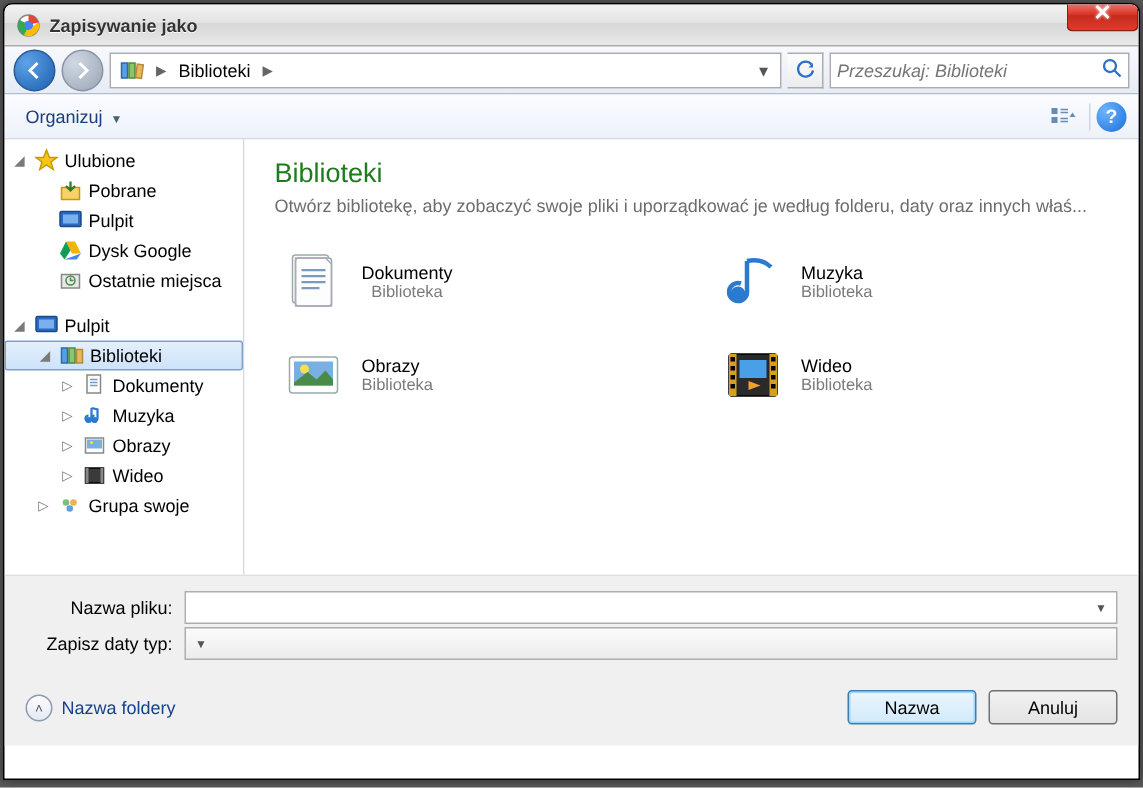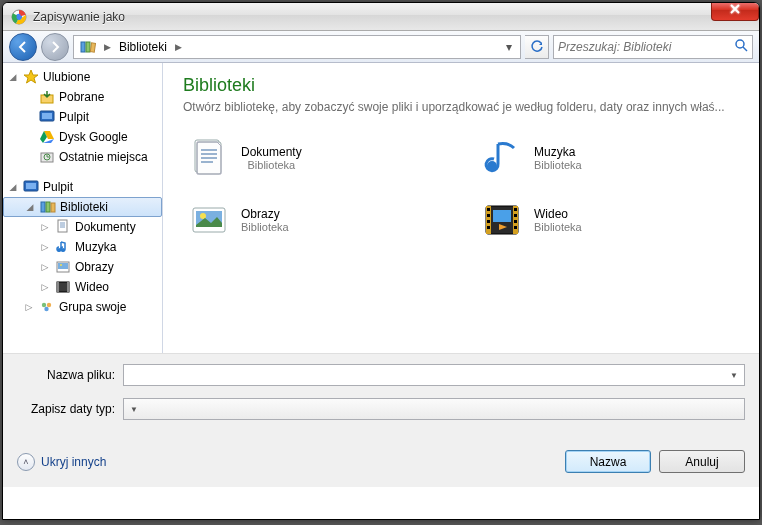--- a/index.html
+++ b/index.html
@@ -1,18 +1,18 @@
 <!DOCTYPE html>
 <html><head>
 <meta charset="utf-8">
 <style>
   * { box-sizing: border-box; margin: 0; padding: 0; font-family: "Segoe UI", Tahoma, sans-serif; font-size: 12px; }
   body { background: #5a5a5a; width: 762px; height: 525px; overflow: hidden; }
   .window { width: 758px; height: 518px; margin: 2px; background: #fff; border: 1px solid #000; border-radius: 6px 6px 0 0; box-shadow: 0 0 8px rgba(0,0,0,0.5); position: relative; overflow: hidden; }
-  .titlebar { height: 28px; background: linear-gradient(to bottom, #f2f2f2 0%, #e3e3e3 45%, #d7d7d7 46%, #e8e8e8 100%); display: flex; align-items: center; padding: 0 2px; border-bottom: 1px solid #aaa; position: relative; }
+  .titlebar { height: 28px; background: linear-gradient(to bottom, #f2f2f2 0%, #e3e3e3 45%, #d7d7d7 46%, #e8e8e8 100%); display: flex; align-items: center; padding: 0 2px; border-bottom: 1px solid #aaa; position: relative; font-weight: bold; }
   .titlebar .app-icon { width: 16px; height: 16px; margin: 0 6px; }
   .titlebar .title-text { color: #333; text-shadow: 0 1px 0 #fff; }
   .close-btn { position: absolute; right: 0; top: -2px; width: 48px; height: 20px; background: linear-gradient(to bottom, #f08080 0%, #d93526 45%, #c42b1c 50%, #e23b2c 100%); border: 1px solid #8a1f14; border-top: none; border-radius: 0 0 4px 4px; color: #fff; text-align: center; line-height: 18px; font-size: 11px; cursor: pointer; }
   .close-btn svg { filter: drop-shadow(0 0 1px #fff); }
   .navbar { height: 32px; background: linear-gradient(to bottom, #f7f9fc, #e6ecf5); display: flex; align-items: center; padding: 2px 6px; gap: 4px; border-bottom: 1px solid #b6bccb; }
   .nav-btn { width: 28px; height: 28px; border-radius: 50%; background: radial-gradient(circle at 30% 30%, #5ea2e8, #1b5fb0); border: 1px solid #2a5a9a; display: flex; align-items: center; justify-content: center; color: #fff; cursor: pointer; }
   .nav-btn.fwd { background: radial-gradient(circle at 30% 30%, #d0d8e4, #9aa4b4); border-color: #8a94a4; }
   .nav-btn svg { width: 14px; height: 14px; }
   .crumbbar { flex: 1; height: 24px; background: #fff; border: 1px solid #abadb3; display: flex; align-items: center; padding: 0 2px; }
   .crumb-icon { width:16px; height:16px; margin:0 4px; display:flex; align-items:center; justify-content:center; }
@@ -46,21 +46,21 @@
   .tnode .lbl { color:#000;text-align:center; }
   .content { flex: 1; padding: 12px 20px; overflow:auto; background:#fff; }
   .content h1 { font-size: 18px; font-weight: normal; color: #1e7b1e; margin-bottom: 4px; }
   .content .sub { color: #6d6d6d; font-size: 12px; margin-bottom: 18px; }
   .libgrid { display: grid; grid-template-columns: 1fr 1fr; gap: 10px 30px; }
   .lib { display: flex; align-items: center; gap: 10px; cursor: pointer; padding:4px; border-radius:2px; }
   .lib-ico { width: 44px; height: 44px; display: flex; align-items: center; justify-content: center; }
   .lib .ltxt .n { color: #000; }
   .lib .ltxt .t { color: #7a7a7a; font-size: 11px; text-align: center; }
   .form { border-top: 1px solid #dfdfdf; background: #f0f0f0; padding: 10px 14px 8px; }
-  .frow { display: flex; align-items: center; margin-bottom: 12px; }
+  .frow { display: flex; align-items: center; margin-bottom: 2px; }
   .frow label { width: 106px; text-align: right; padding-right: 8px; color: #000; }
   .frow .combo { flex: 1; height: 22px; border: 1px solid #abadb3; background: #fff; display: flex; align-items: center; padding: 0 4px; }
   .frow .combo.filled { background:linear-gradient(#fbfbfb,#ececec); }
   .frow .combo input { flex: 1; border: none; outline: none; background: transparent; height: 18px; }
   .frow .combo .dd { font-size:8px; color:#555; cursor:pointer; padding:0 2px; }
   .footer { background: #f0f0f0; padding: 10px 14px 14px; display: flex; align-items: center; }
   .footer .hf { display:flex; align-items:center; gap:6px; color:#15428b; cursor:pointer; }
   .footer .hf .circ { width:18px; height:18px; border:1px solid #8a9ab0; border-radius:50%; display:flex; align-items:center; justify-content:center; font-size:9px; color:#556; background:linear-gradient(#fdfdfd,#e4e9f2); }
   .footer .fsp { flex:1; }
   .footer .fbtn { width: 86px; height: 23px; margin-left: 8px; border: 1px solid #707070; background: linear-gradient(#f2f2f2,#e3e3e3); border-radius: 3px; cursor: pointer; }
@@ -123,20 +123,37 @@
       <input placeholder="Przeszukaj: Biblioteki" style="">
       <span class="mag">
         <svg width="14" height="14" viewBox="0 0 14 14">
             <circle cx="6" cy="6" r="4" stroke="#2b6fc7" stroke-width="1.5" fill="none"></circle>
             <path d="M9 9 L13 13" stroke="#2b6fc7" stroke-width="1.5"></path>
           </svg>
       </span>
     </div>
   </div>
 
+  <div class="toolbar">
+    <div class="org">
+      <span>Organizuj</span>
+      <span class="dd">▼</span>
+    </div>
+    <div class="tspacer"></div>
+    <div class="tbtn">
+      <svg width="18" height="14" viewBox="0 0 18 14">
+          <rect x="1" y="1" width="4" height="4" fill="#6a8ab0"></rect>
+          <rect x="1" y="7" width="4" height="4" fill="#6a8ab0"></rect>
+          <path d="M7 2 h5 M7 4 h5 M7 8 h5 M7 10 h5" stroke="#6a8ab0" stroke-width="1"></path>
+          <path d="M15 4 l2 3 l-4 0 z" fill="#6a8ab0"></path>
+        </svg>
+    </div>
+    <div class="sep"></div>
+    <div class="help-btn">?</div>
+  </div>
 
   <div class="body">
     <div class="tree">
       <div class="tnode lvl0">
         <span class="tw">◢</span>
         <span class="ti">
             <svg width="16" height="16" viewBox="0 0 16 16">
               <path d="M8 1 L10 6 L15 6 L11 9 L12.5 14 L8 11 L3.5 14 L5 9 L1 6 L6 6 Z" fill="#f5c518" stroke="#c79a00"></path>
             </svg>
           </span>
@@ -347,19 +364,19 @@
       <label>Zapisz daty typ:</label>
       <div class="combo filled">
         <span class="dd">▼</span>
       </div>
     </div>
   </div>
 
   <div class="footer">
     <div class="hf">
       <span class="circ">˄</span>
-      <span>Ukryj innych</span>
+      <span>Nazwa foldery</span>
     </div>
     <div class="fsp"></div>
     <button class="fbtn default">Nazwa</button>
     <button class="fbtn">Anuluj</button>
   </div>
 </div>
 
 </body></html>

